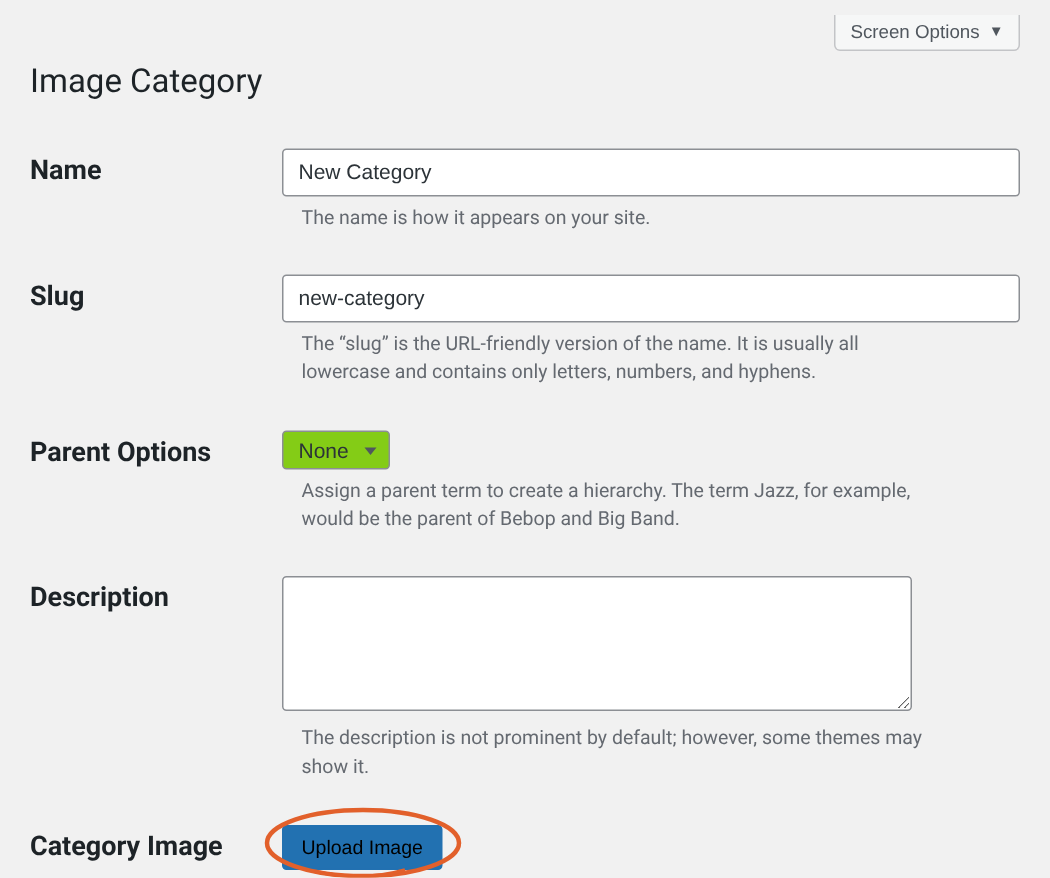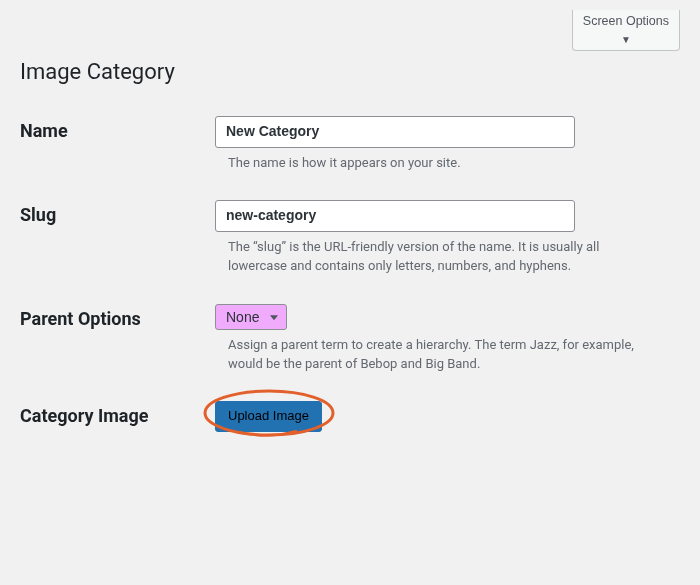--- a/index.html
+++ b/index.html
@@ -24,21 +24,20 @@
       border: 1px solid #c3c4c7;
       border-top: none;
       border-radius: 0 0 4px 4px;
       padding: 4px 10px 5px 10px;
       font-size: 12.5px;
       color: #50575e;
       cursor: pointer;
       display: inline-flex;
       align-items: center;
       gap: 6px;
-      flex-direction: column;
     }
     .screen-options-btn .tri {
       font-size: 10px;
       color: #50575e;
     }
     h1 {
       font-size: 22px;
       font-weight: 400;
       color: #1d2327;
       margin: 8px 0 18px 0;
@@ -54,44 +53,43 @@
       font-size: 18px;
       font-weight: 700;
       color: #1d2327;
       padding: 18px 10px 18px 0;
     }
     .form-table td {
       vertical-align: top;
       padding: 14px 0 14px 0;
     }
     input[type=text] {
-      width: 360px;
+      width: 492px;
       padding: 5px 10px;
       font-size: 14px;
       border: 1px solid #8c8f94;
       border-radius: 3px;
       background: #fff;
       color: #2c3338;
       line-height: 1.4;
-      font-weight: bold;
     }
     .description {
       font-size: 13px;
       color: #646970;
       margin-top: 6px;
       max-width: 430px;
       line-height: 1.45;
       margin-left: 13px;
     }
     select {
       padding: 4px 26px 4px 10px;
       font-size: 14px;
       border: 1px solid #8c8f94;
       border-radius: 3px;
-      background: #f0abfc;
+      background: #84cc16;
       color: #2c3338;
       -webkit-appearance: none;
       -moz-appearance: none;
       appearance: none;
       position: relative;
     }
     .select-wrap {
       position: relative;
       display: inline-block;
     }
@@ -176,20 +174,27 @@
         <td>
           <span class="select-wrap">
             <select>
               <option>None</option>
             </select>
           </span>
           <p class="description">Assign a parent term to create a hierarchy. The term Jazz, for example, would be the parent of Bebop and Big Band.</p>
         </td>
       </tr>
 
+      <tr>
+        <th>Description</th>
+        <td>
+          <textarea style=""></textarea>
+          <p class="description">The description is not prominent by default; however, some themes may show it.</p>
+        </td>
+      </tr>
 
       <tr>
         <th>Category Image</th>
         <td>
           <div class="upload-row">
             <div class="highlight-ellipse">
               <svg viewBox="0 0 140 52">
                 <ellipse cx="70" cy="26" rx="64" ry="22" fill="none" stroke="#e2602b" stroke-width="3"></ellipse>
                 <path d="M 38 45 Q 70 52 98 44" fill="none" stroke="#e2602b" stroke-width="2.5"></path>
               </svg>

